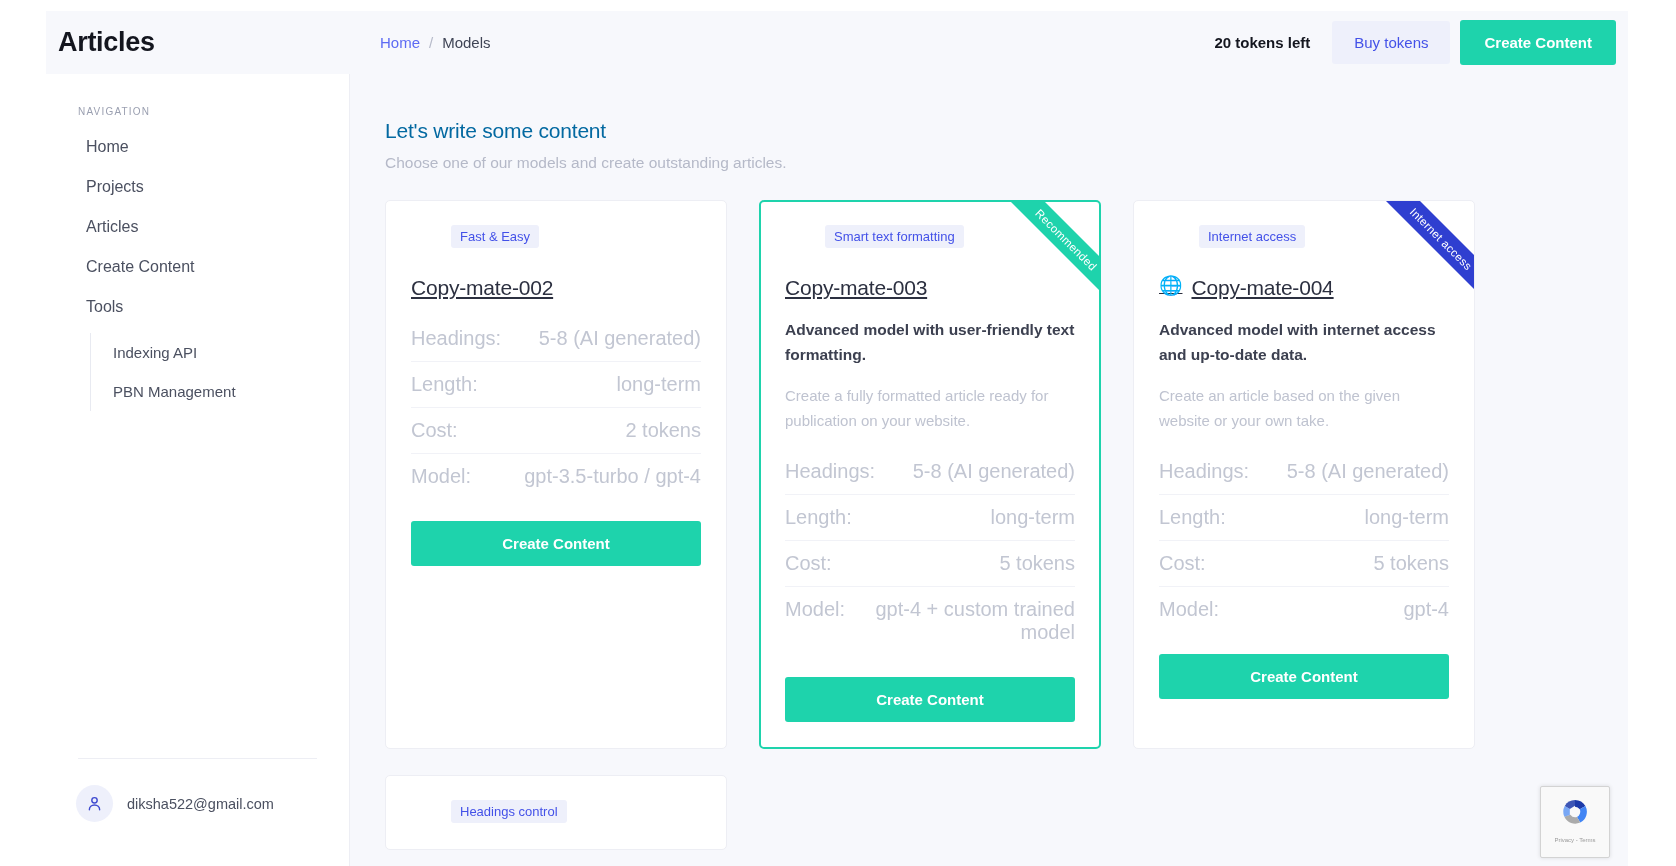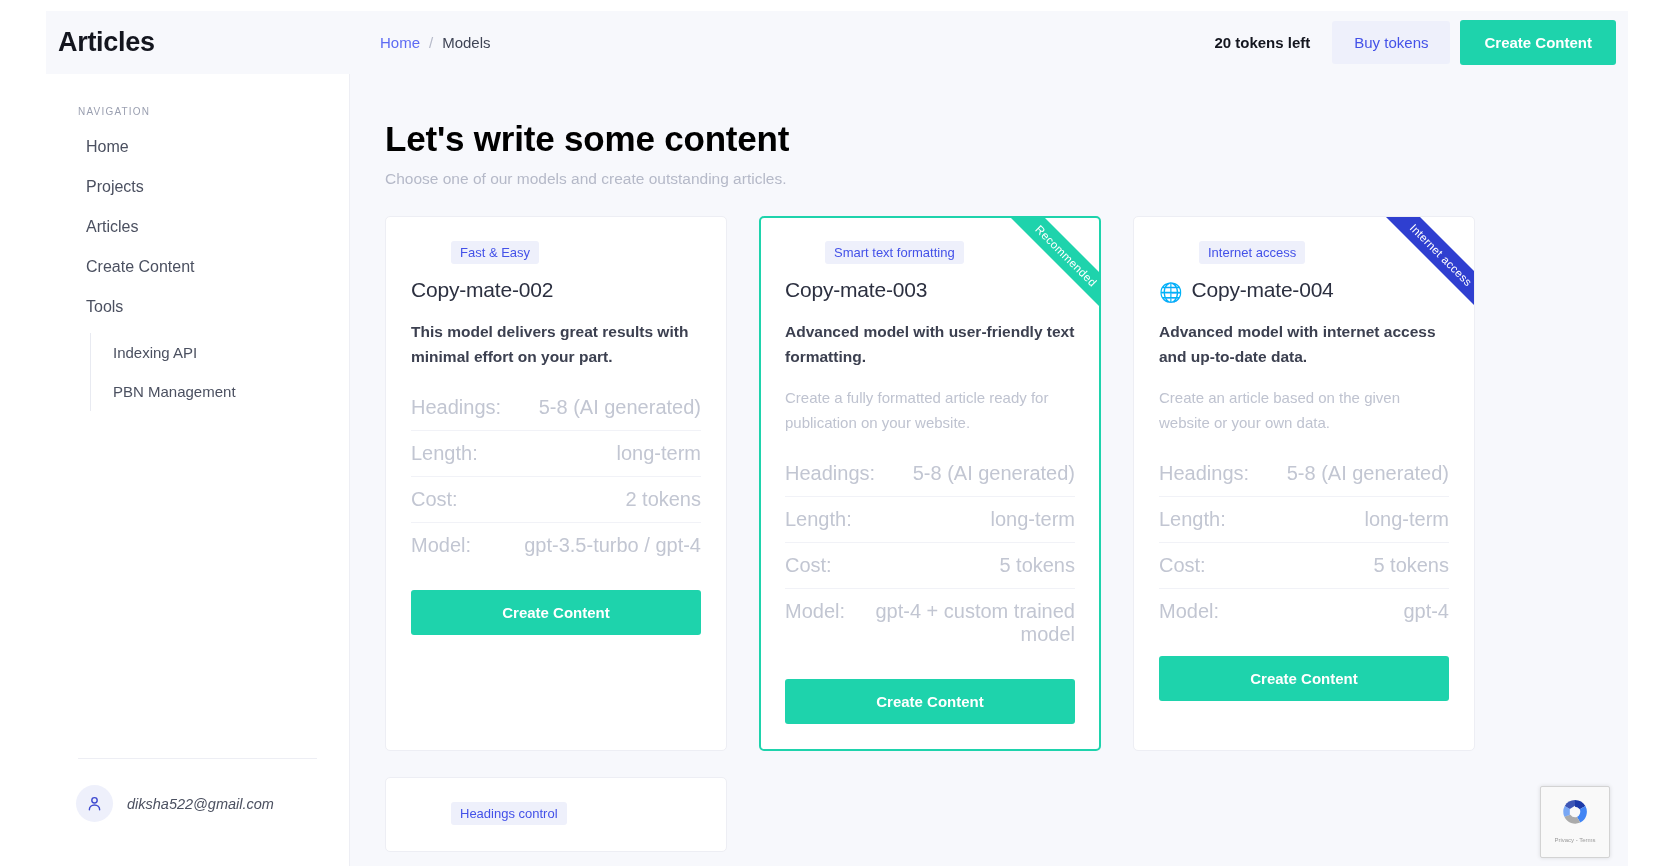--- a/index.html
+++ b/index.html
@@ -115,32 +115,32 @@
   }
   .avatar {
     width: 37px; height: 37px; border-radius: 50%;
     background: #eef0fb;
     display: flex; align-items: center; justify-content: center;
     flex: none;
   }
   .avatar svg { display: block; }
   .user-email {
     margin-left: 14px;
-    font-size: 14.5px; color: #4b5060; font-style: italic;
+    font-size: 14.5px; color: #4b5060;
   }
 
   
   .main {
     position: absolute; left: 304px; top: 63px;
     width: 1278px; height: 792px;
     background: #f7f8fc;
     overflow: hidden;
   }
   .page-title {
-    font-size: 35px; font-weight: bold; color: #000000;
+    font-size: 21px; font-weight: normal; color: #0369a1;
     padding: 45px 0 0 35px;
     letter-spacing: -0.2px;
   }
   .page-sub {
     font-size: 15.5px; color: #b5b9c8;
     padding: 11px 0 0 35px;
   }
 
   .cards {
     display: flex;
@@ -165,23 +165,23 @@
     display: inline-block;
     font-size: 13px;
     color: #4351e8;
     background: #eef0fb;
     border-radius: 3px;
     padding: 4px 9px;
     margin-left: 40px;
   }
   .card-title {
     font-size: 21px; color: #2c3040;
-    margin-top: 14px;
+    margin-top: 28px;
     letter-spacing: -0.2px;
-    display: flex; align-items: flex-end; gap: 9px;
+    display: flex; align-items: flex-start; gap: 9px; text-decoration: underline;
   }
   .globe-icon { font-size: 19px; line-height: 1; }
   .card-lead {
     font-size: 15.5px; font-weight: bold; color: #3c4050;
     line-height: 1.62;
     margin-top: 17px;
   }
   .card-desc {
     font-size: 15px; color: #bfc3d0;
     line-height: 1.62;
@@ -323,21 +323,20 @@
       <div class="page-title">Let's write some content</div>
       <div class="page-sub">Choose one of our models and create outstanding articles.</div>
 
       <div class="cards">
 
         <div class="card">
           <span class="badge">Fast &amp; Easy</span>
           <div class="card-title">
             <span>Copy-mate-002</span>
           </div>
-          <div class="card-lead">This model delivers great results with minimal effort on your part.</div>
           <div class="spec-list">
             <div class="spec-row">
               <span class="spec-key">Headings:</span>
               <span class="spec-val">5-8 (AI generated)</span>
             </div>
             <div class="spec-row">
               <span class="spec-key">Length:</span>
               <span class="spec-val">long-term</span>
             </div>
             <div class="spec-row">
@@ -386,21 +385,21 @@
         <div class="card">
           <div class="ribbon ribbon-blue">
             <div class="ribbon-band">Internet access</div>
           </div>
           <span class="badge">Internet access</span>
           <div class="card-title">
             <span class="globe-icon">🌐</span>
             <span>Copy-mate-004</span>
           </div>
           <div class="card-lead">Advanced model with internet access and up-to-date data.</div>
-          <div class="card-desc">Create an article based on the given website or your own data.</div>
+          <div class="card-desc">Create an article based on the given website or your own take.</div>
           <div class="spec-list">
             <div class="spec-row">
               <span class="spec-key">Headings:</span>
               <span class="spec-val">5-8 (AI generated)</span>
             </div>
             <div class="spec-row">
               <span class="spec-key">Length:</span>
               <span class="spec-val">long-term</span>
             </div>
             <div class="spec-row">

